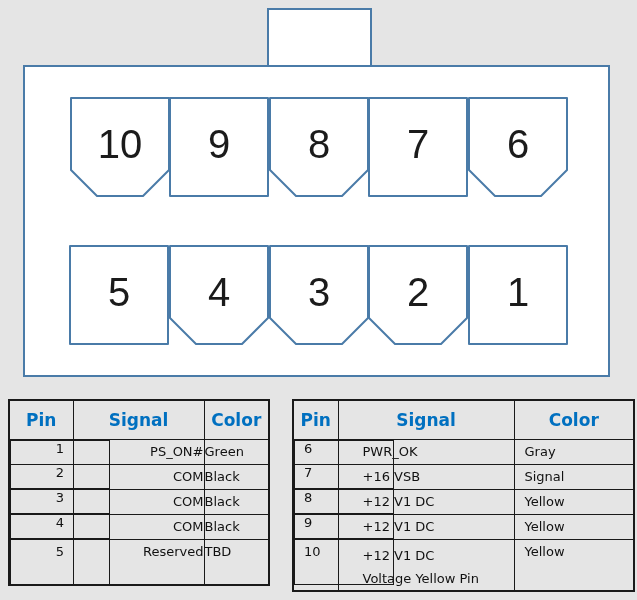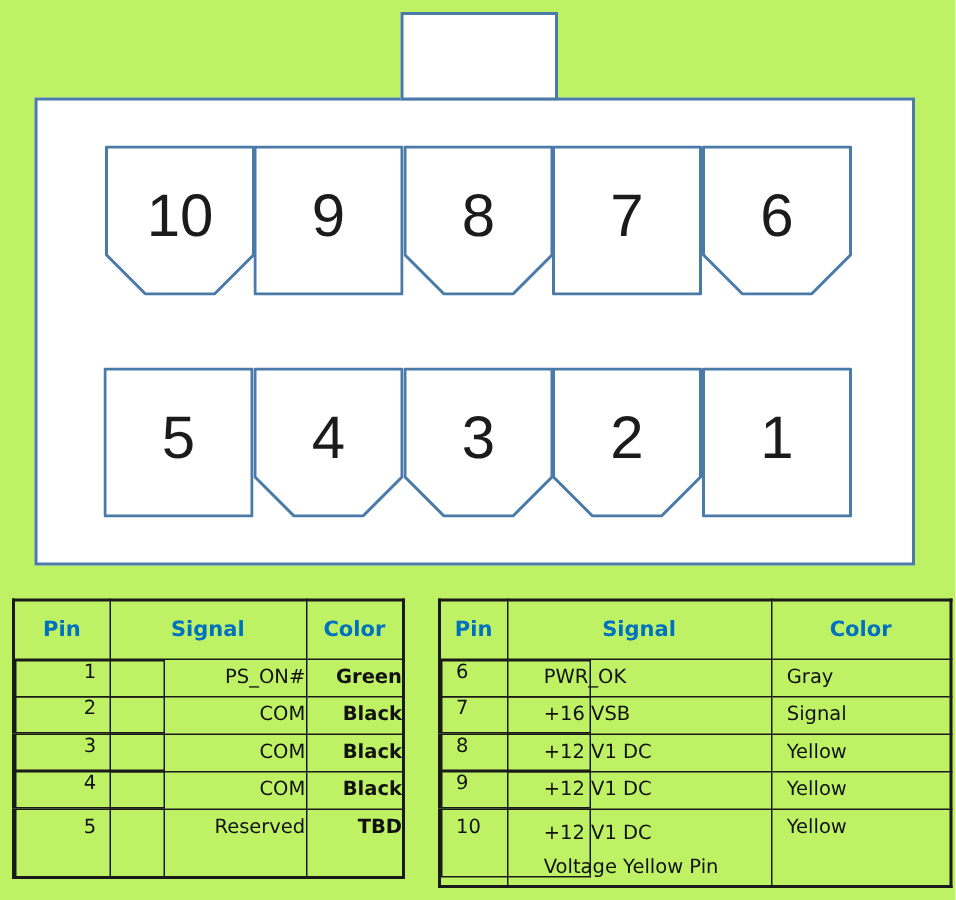--- a/index.html
+++ b/index.html
@@ -1,18 +1,18 @@
 <!DOCTYPE html>
 <html><head>
 <meta charset="utf-8">
 <style>
   html,body { margin:0; padding:0; background:#ffffff; }
   .stage {
     position:relative; width:637px; height:600px;
-    background:#bef264; overflow:hidden;
+    background:#e5e5e5; overflow:hidden;
     font-family:"DejaVu Sans", sans-serif;
   }
 
   
   .connector-body {
     position:absolute; left:23px; top:65px; width:587px; height:312px;
     border:2px solid #4a7ba8; box-sizing:border-box; background:#ffffff;
   }
   .connector-tab {
     position:absolute; left:267px; top:8px; width:105px; height:59px;
@@ -39,31 +39,31 @@
     border:2px solid #1a1a1a;
     font-size:13px; color:#111111;
   }
   .table-left  { left:0;     width:260px; }
   .table-right { left:284px; width:341px; }
   .pintable th, .pintable td {
     border:1px solid #1a1a1a; overflow:hidden; box-sizing:border-box;
     padding:0; vertical-align:middle;
   }
   .pintable th {
-    color:#0070c0; font-weight:bold; text-align:center; height:39px; font-size:14px;
+    color:#0070c0; font-weight:bold; text-align:center; height:39px; font-size:17px;
   }
   .pintable td { height:25px; }
   .pintable tr.tall td { height:46px; vertical-align:top; padding-top:4px; }
 
   .table-left  col.c-pin    { width:64px;  }
   .table-left  col.c-signal { width:131px; }
   .table-left  col.c-color  { width:65px;  }
   .table-left  td.pin    { text-align:center; }
   .table-left  td.signal { text-align:right; padding-left:10px; }
-  .table-left  td.color  { text-align:right;font-weight:bold; }
+  .table-left  td.color  { text-align:left; }
 
   .table-right col.c-pin    { width:45px;  }
   .table-right col.c-signal { width:176px; }
   .table-right col.c-color  { width:120px; }
   .table-right td.pin    { text-align:left; padding-left:9px;  }
   .table-right td.signal { text-align:left; padding-left:24px; }
   .table-right td.color  { text-align:left; padding-left:10px;margin-top:14px; }
 
   .sig2 { line-height:23px; }
 </style>

